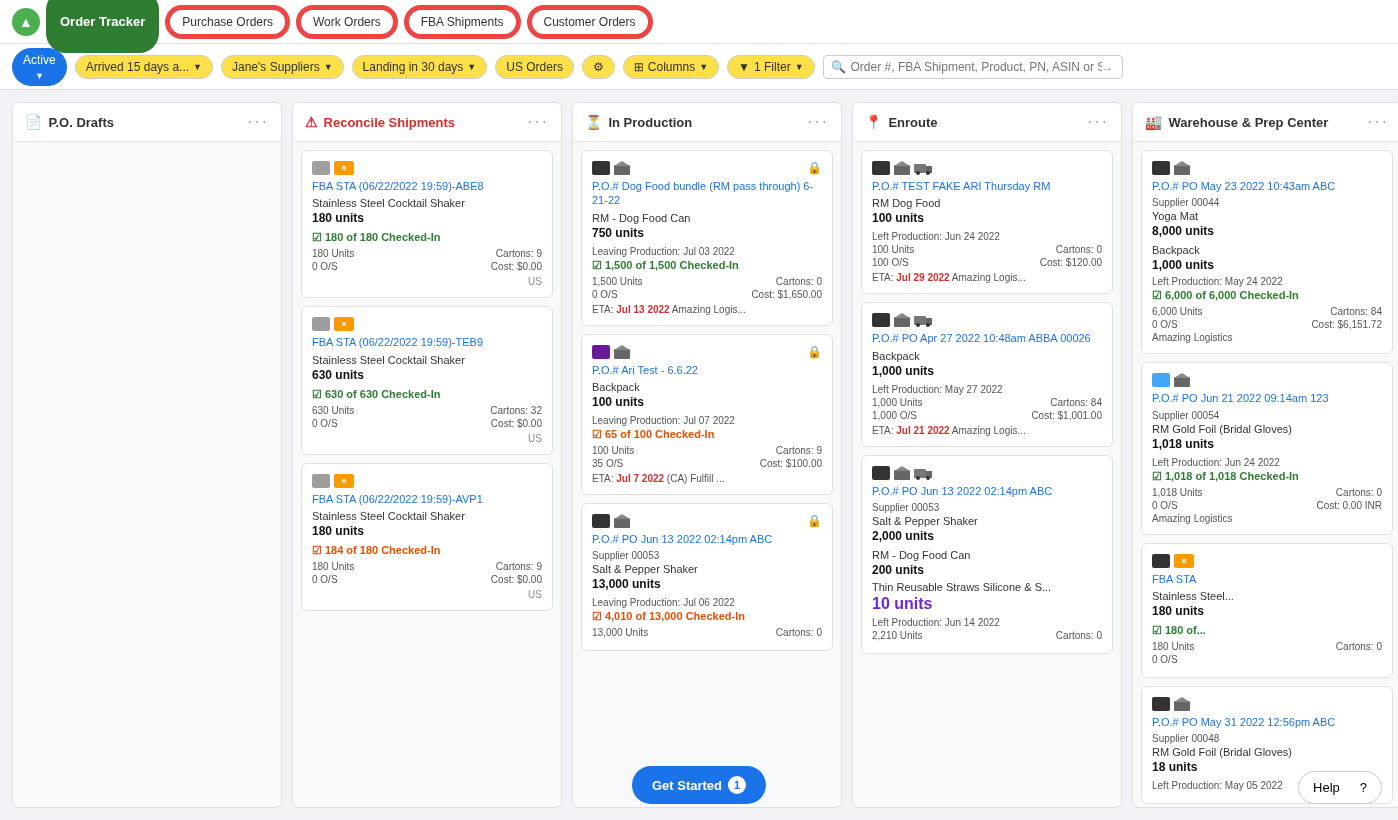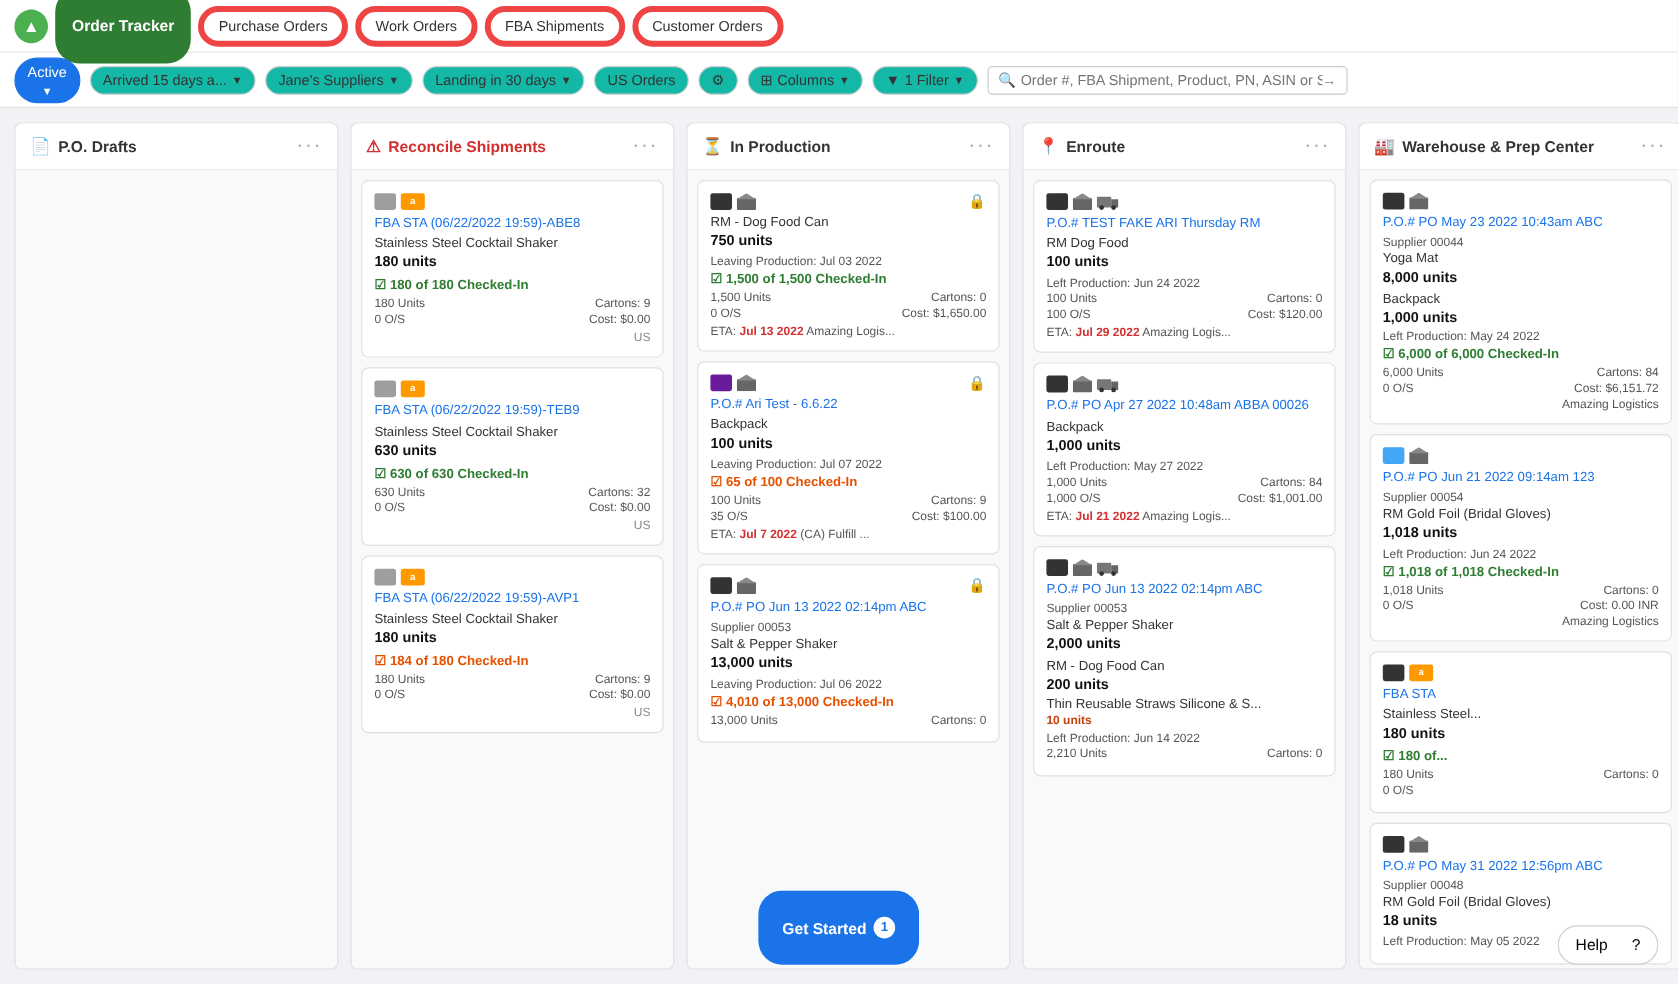--- a/index.html
+++ b/index.html
@@ -5,21 +5,21 @@
     * { box-sizing: border-box; margin: 0; padding: 0; }
     body { font-family: -apple-system, BlinkMacSystemFont, 'Segoe UI', sans-serif; font-size: 12px; background: #f5f6f8; overflow: hidden; }
 
     
     .top-nav { display: flex; align-items: center; background: #fff; border-bottom: 1px solid #e0e0e0; padding: 0 12px; height: 44px; gap: 6px; }
     .nav-btn-primary { background: #2e7d32; color: #fff; border: none; border-radius: 20px; padding: 24px 14px; font-size: 13px; font-weight: 600; cursor: pointer; display: flex; align-items: center; gap: 4px; }
     .nav-btn { background: #fff; border: 5px solid #ef4444; border-radius: 20px; padding: 5px 12px; font-size: 12px; cursor: pointer; color: #333; }
 
     
     .filter-bar { display: flex; align-items: center; background: #fff; border-bottom: 1px solid #e0e0e0; padding: 6px 12px; gap: 8px; height: 46px; }
-    .filter-btn { display: flex; align-items: center; gap: 4px; background: #14b8a6; border: 1px solid #ccc; border-radius: 20px; padding: 4px 10px; font-size: 12px; cursor: pointer; color: #333; white-space: nowrap; }
+    .filter-btn { display: flex; align-items: center; gap: 4px; background: #fde047; border: 1px solid #ccc; border-radius: 20px; padding: 4px 10px; font-size: 12px; cursor: pointer; color: #333; white-space: nowrap; }
     .filter-btn.active-btn { background: #1a73e8; color: #fff; border-color: #1a73e8; flex-direction: column; }
     .filter-btn .caret { font-size: 9px; }
     .search-box { display: flex; align-items: center; border: 1px solid #ccc; border-radius: 4px; padding: 4px 8px; flex: 1; max-width: 300px; background: #fff; }
     .search-box input { border: none; outline: none; font-size: 12px; width: 100%; color: #555; }
 
     
     .board { display: flex; gap: 0; overflow-x: auto; height: calc(820px - 90px); padding: 12px; gap: 10px; background: #f0f2f5; }
 
     
     .column { min-width: 270px; max-width: 270px; background: #f8f9fb; border-radius: 6px; display: flex; flex-direction: column; border: 1px solid #e0e0e0; }
@@ -44,27 +44,27 @@
     .card-product { font-size: 11px; color: #333; margin-bottom: 2px; }
     .card-units { font-size: 12px; font-weight: 700; color: #111; margin-bottom: 6px; }
     .card-checked { display: flex; align-items: center; gap: 4px; font-size: 11px; font-weight: 600; margin-bottom: 4px; }
     .check-green { color: #2e7d32; }
     .check-orange { color: #e65100; }
     .card-row { display: flex; justify-content: space-between; font-size: 10px; color: #555; margin-bottom: 2px; }
     .card-footer { text-align: right; font-size: 10px; color: #888; margin-top: 4px; }
     .card-eta { font-size: 10px; color: #555; margin-top: 4px; }
     .card-eta span { color: #d32f2f; font-weight: 600; }
     .card-leaving { font-size: 10px; color: #555; margin-bottom: 2px; }
-    .card-logistics { font-size: 10px; color: #555; margin-top: 2px; text-align: right; }
+    .card-logistics { font-size: 10px; color: #555; margin-top: 2px; }
     .warning-icon { color: #d32f2f; font-size: 14px; }
 
     
     .green-circle { width: 28px; height: 28px; background: #4caf50; border-radius: 50%; display: flex; align-items: center; justify-content: center; color: #fff; font-size: 14px; cursor: pointer; border: none; }
 
-    .get-started-btn { position: fixed; bottom: 16px; left: 50%; transform: translateX(-50%); background: #1a73e8; color: #fff; border: none; border-radius: 20px; padding: 22px 20px; font-size: 13px; font-weight: 600; cursor: pointer; display: flex; align-items: center; gap: 6px; }
+    .get-started-btn { position: fixed; bottom: 16px; left: 50%; transform: translateX(-50%); background: #1a73e8; color: #fff; border: none; border-radius: 20px; padding: 10px 20px; font-size: 13px; font-weight: 600; cursor: pointer; display: flex; align-items: center; gap: 6px; }
     .help-btn { position: fixed; bottom: 16px; right: 16px; background: #fff; border: 1px solid #ccc; border-radius: 20px; padding: 8px 14px; font-size: 13px; cursor: pointer; display: flex; align-items: center; gap: 20px; }
 
     
     .column-body::-webkit-scrollbar { width: 4px; }
     .column-body::-webkit-scrollbar-track { background: transparent; }
     .column-body::-webkit-scrollbar-thumb { background: #ccc; border-radius: 2px; }
     .board::-webkit-scrollbar { height: 6px; }
     .board::-webkit-scrollbar-track { background: #e0e0e0; }
     .board::-webkit-scrollbar-thumb { background: #aaa; border-radius: 3px; }
   </style>
@@ -216,20 +216,21 @@
 
       <div class="card">
         <div class="card-icons">
           <span class="icon-box dark"></span>
           <svg width="16" height="14" viewBox="0 0 16 14">
               <rect x="0" y="4" width="16" height="10" fill="#666" rx="1"></rect>
               <polygon points="8,0 16,5 0,5" fill="#888"></polygon>
             </svg>
           <span class="icon-lock">🔒</span>
         </div>
+        <div class="card-title">P.O.# Dog Food bundle (RM pass through) 6-21-22</div>
         <div class="card-product">RM - Dog Food Can</div>
         <div class="card-units">750 units</div>
         <div class="card-leaving">Leaving Production: Jul 03 2022</div>
         <div class="card-checked check-green">☑ 1,500 of 1,500 Checked-In</div>
         <div class="card-row">
           <span>1,500 Units</span>
           <span>Cartons: 0</span>
         </div>
         <div class="card-row">
           <span>0 O/S</span>
@@ -369,21 +370,21 @@
               <circle cx="14" cy="12" r="2" fill="#333"></circle>
             </svg>
         </div>
         <div class="card-title">P.O.# PO Jun 13 2022 02:14pm ABC</div>
         <div class="card-product" style="color:#555;font-size:10px;">Supplier 00053</div>
         <div class="card-product">Salt &amp; Pepper Shaker</div>
         <div class="card-units">2,000 units</div>
         <div class="card-product">RM - Dog Food Can</div>
         <div style="font-size:12px;font-weight:700;color:#111;margin-bottom:4px;">200 units</div>
         <div class="card-product">Thin Reusable Straws Silicone &amp; S...</div>
-        <div style="font-size:10px;font-weight:700;color:#c2410c;margin-bottom:4px;">10 units</div>
+        <div style="font-size:16px;font-weight:700;color:#6d28d9;margin-bottom:4px;">10 units</div>
         <div class="card-leaving">Left Production: Jun 14 2022</div>
         <div class="card-row">
           <span>2,210 Units</span>
           <span>Cartons: 0</span>
         </div>
       </div>
 
     </div>
   </div>
 

